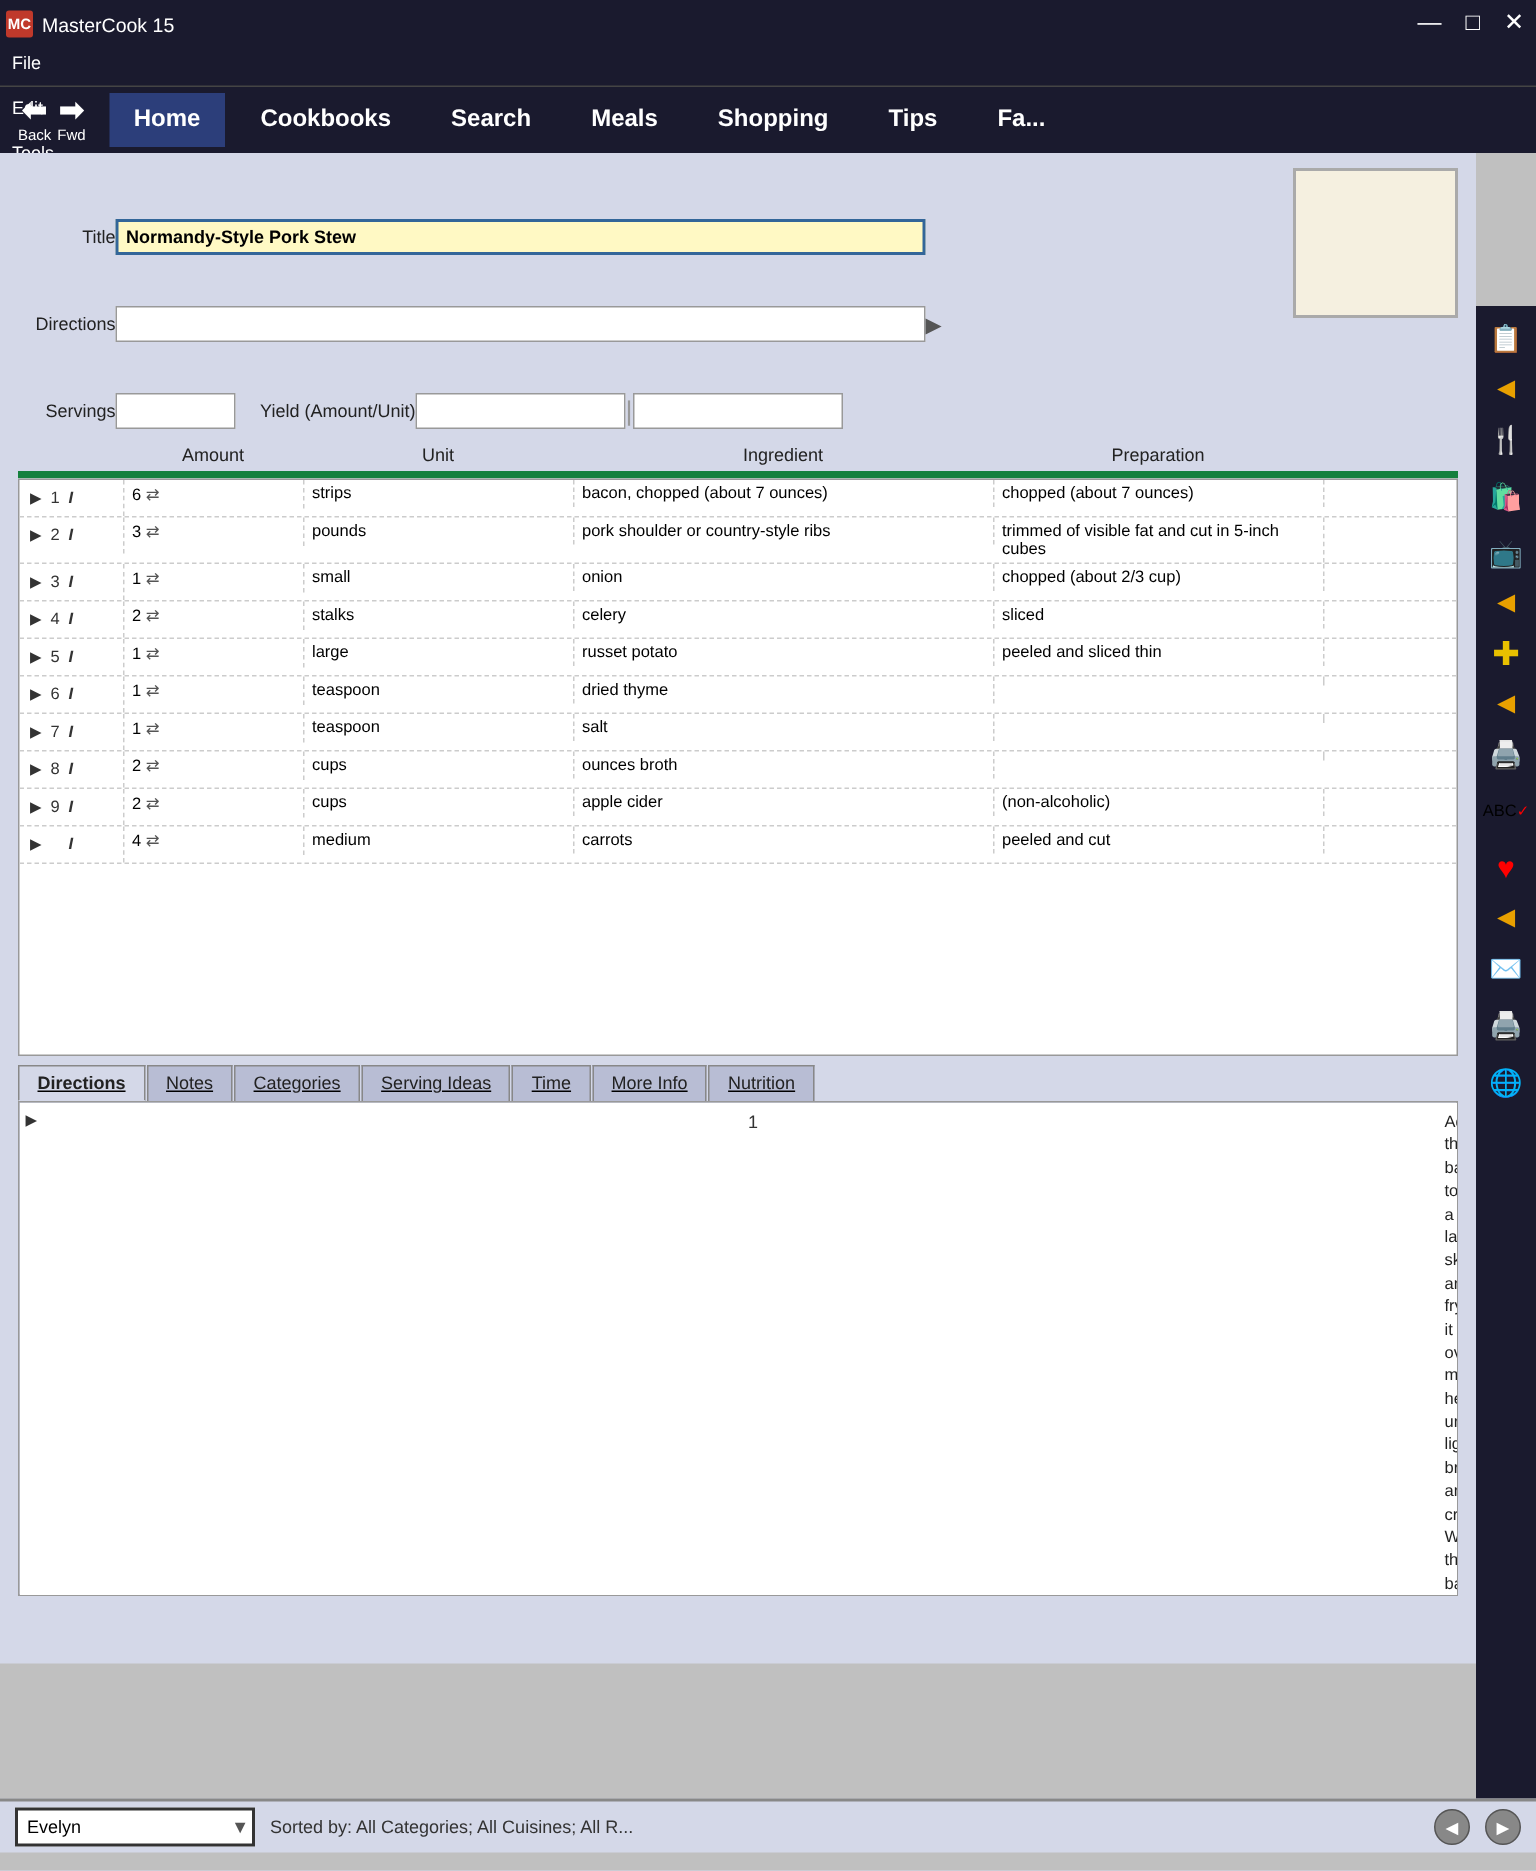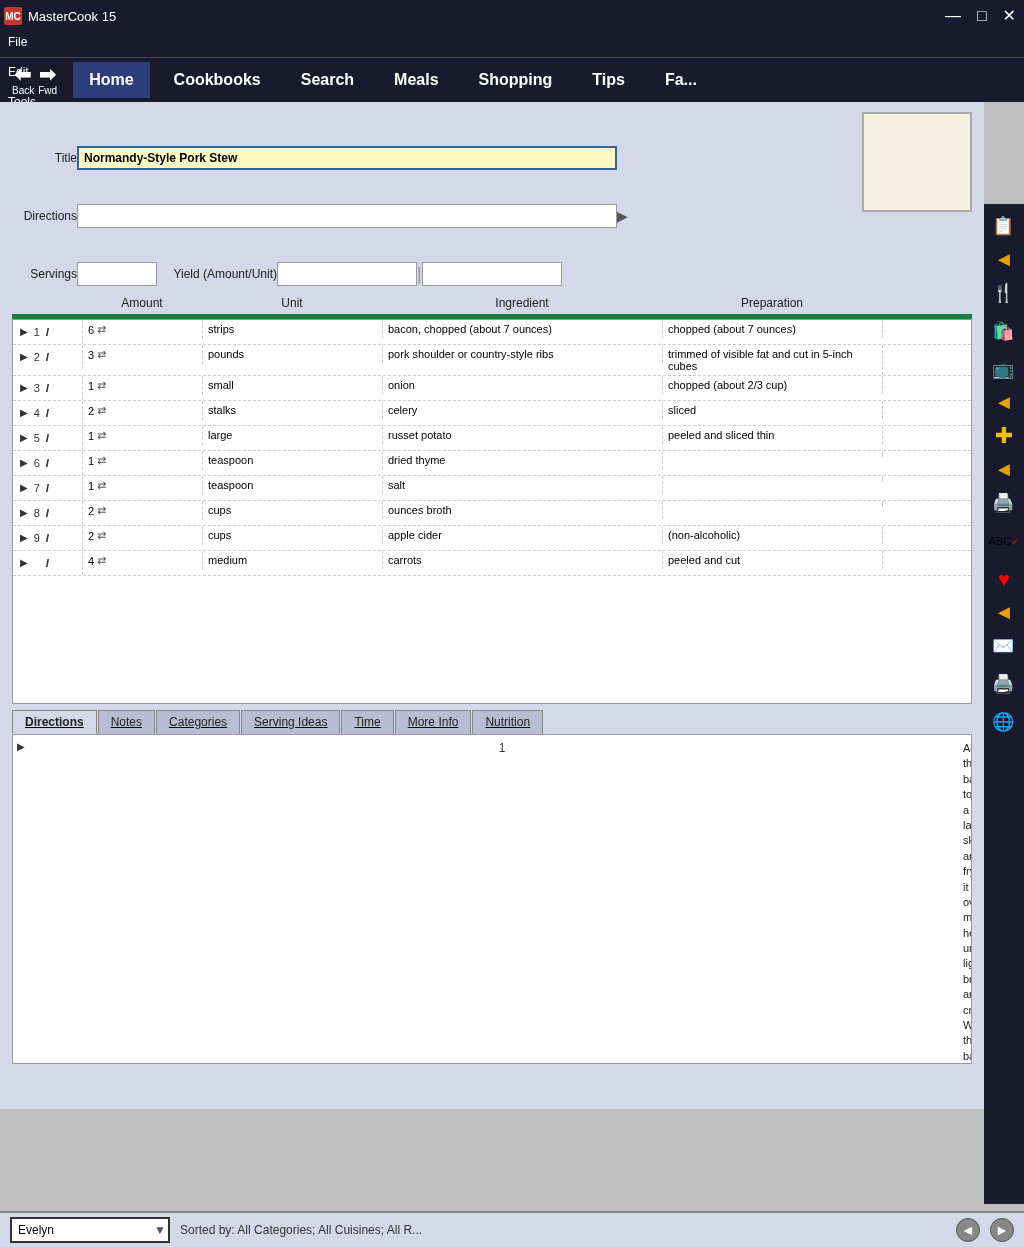--- a/index.html
+++ b/index.html
@@ -202,21 +202,21 @@
     
     .status-bar {
       background: #d4d8e8;
       border-top: 2px solid #888;
       height: 36px;
       display: flex;
       align-items: center;
       padding: 0 10px;
       gap: 10px;
       position: absolute;
-      bottom: 0;
+      bottom: 12px;
       left: 0;
       right: 0;
     }
     .cookbook-select {
       background: white;
       border: 2px solid #333;
       padding: 2px 20px 2px 6px;
       font-size: 12px;
       height: 26px;
       min-width: 160px;

